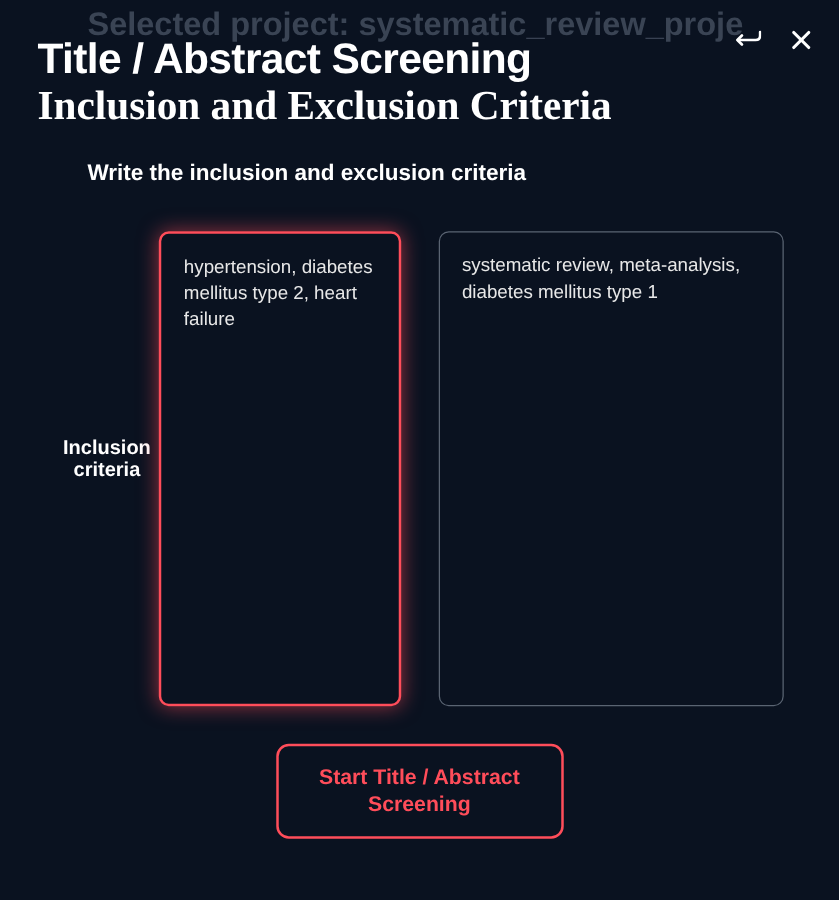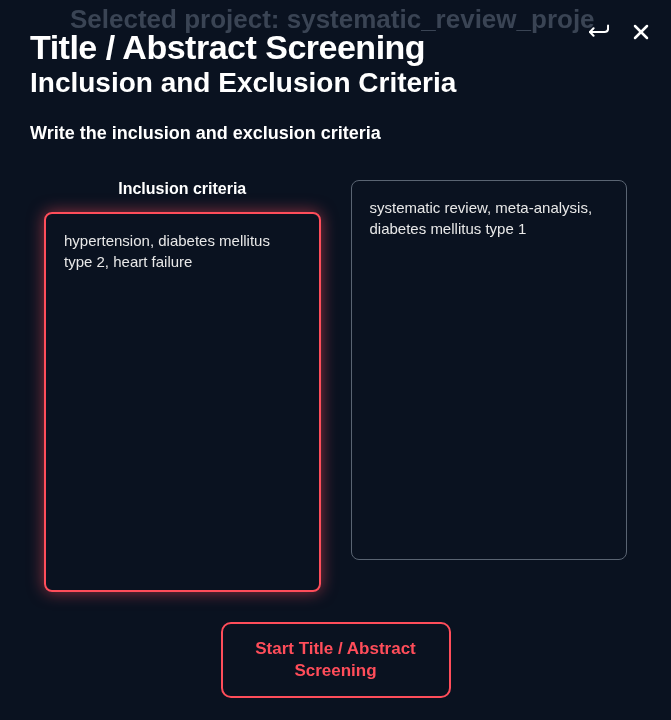--- a/index.html
+++ b/index.html
@@ -44,39 +44,42 @@
   .modal {
     position: relative;
     padding: 28px 30px 30px 30px;
   }
   .modal-title {
     font-size: 34px;
     font-weight: 800;
     letter-spacing: -0.5px;
   }
   .section-title {
-    font-size: 28px;
+    font-size: 33px;
     font-weight: 700;
     margin-bottom: 24px;
+    font-family: Liberation Serif, serif;
   }
   .instruction {
     font-size: 18px;
     font-weight: 700;
     margin-bottom: 36px;
+    margin-left: 40px;
   }
   .criteria-row {
     display: flex;
     gap: 30px;
     margin-bottom: 30px;
     padding: 0 14px;
   }
   .criteria-col {
     flex: 1;
     display: flex;
-    flex-direction: column;
+    flex-direction: row;
+    align-items: center;
   }
   .criteria-label {
     font-size: 16px;
     font-weight: 700;
     text-align: center;
     margin-bottom: 14px;
   }
   .criteria-box {
     width: 100%;
     height: 380px;

